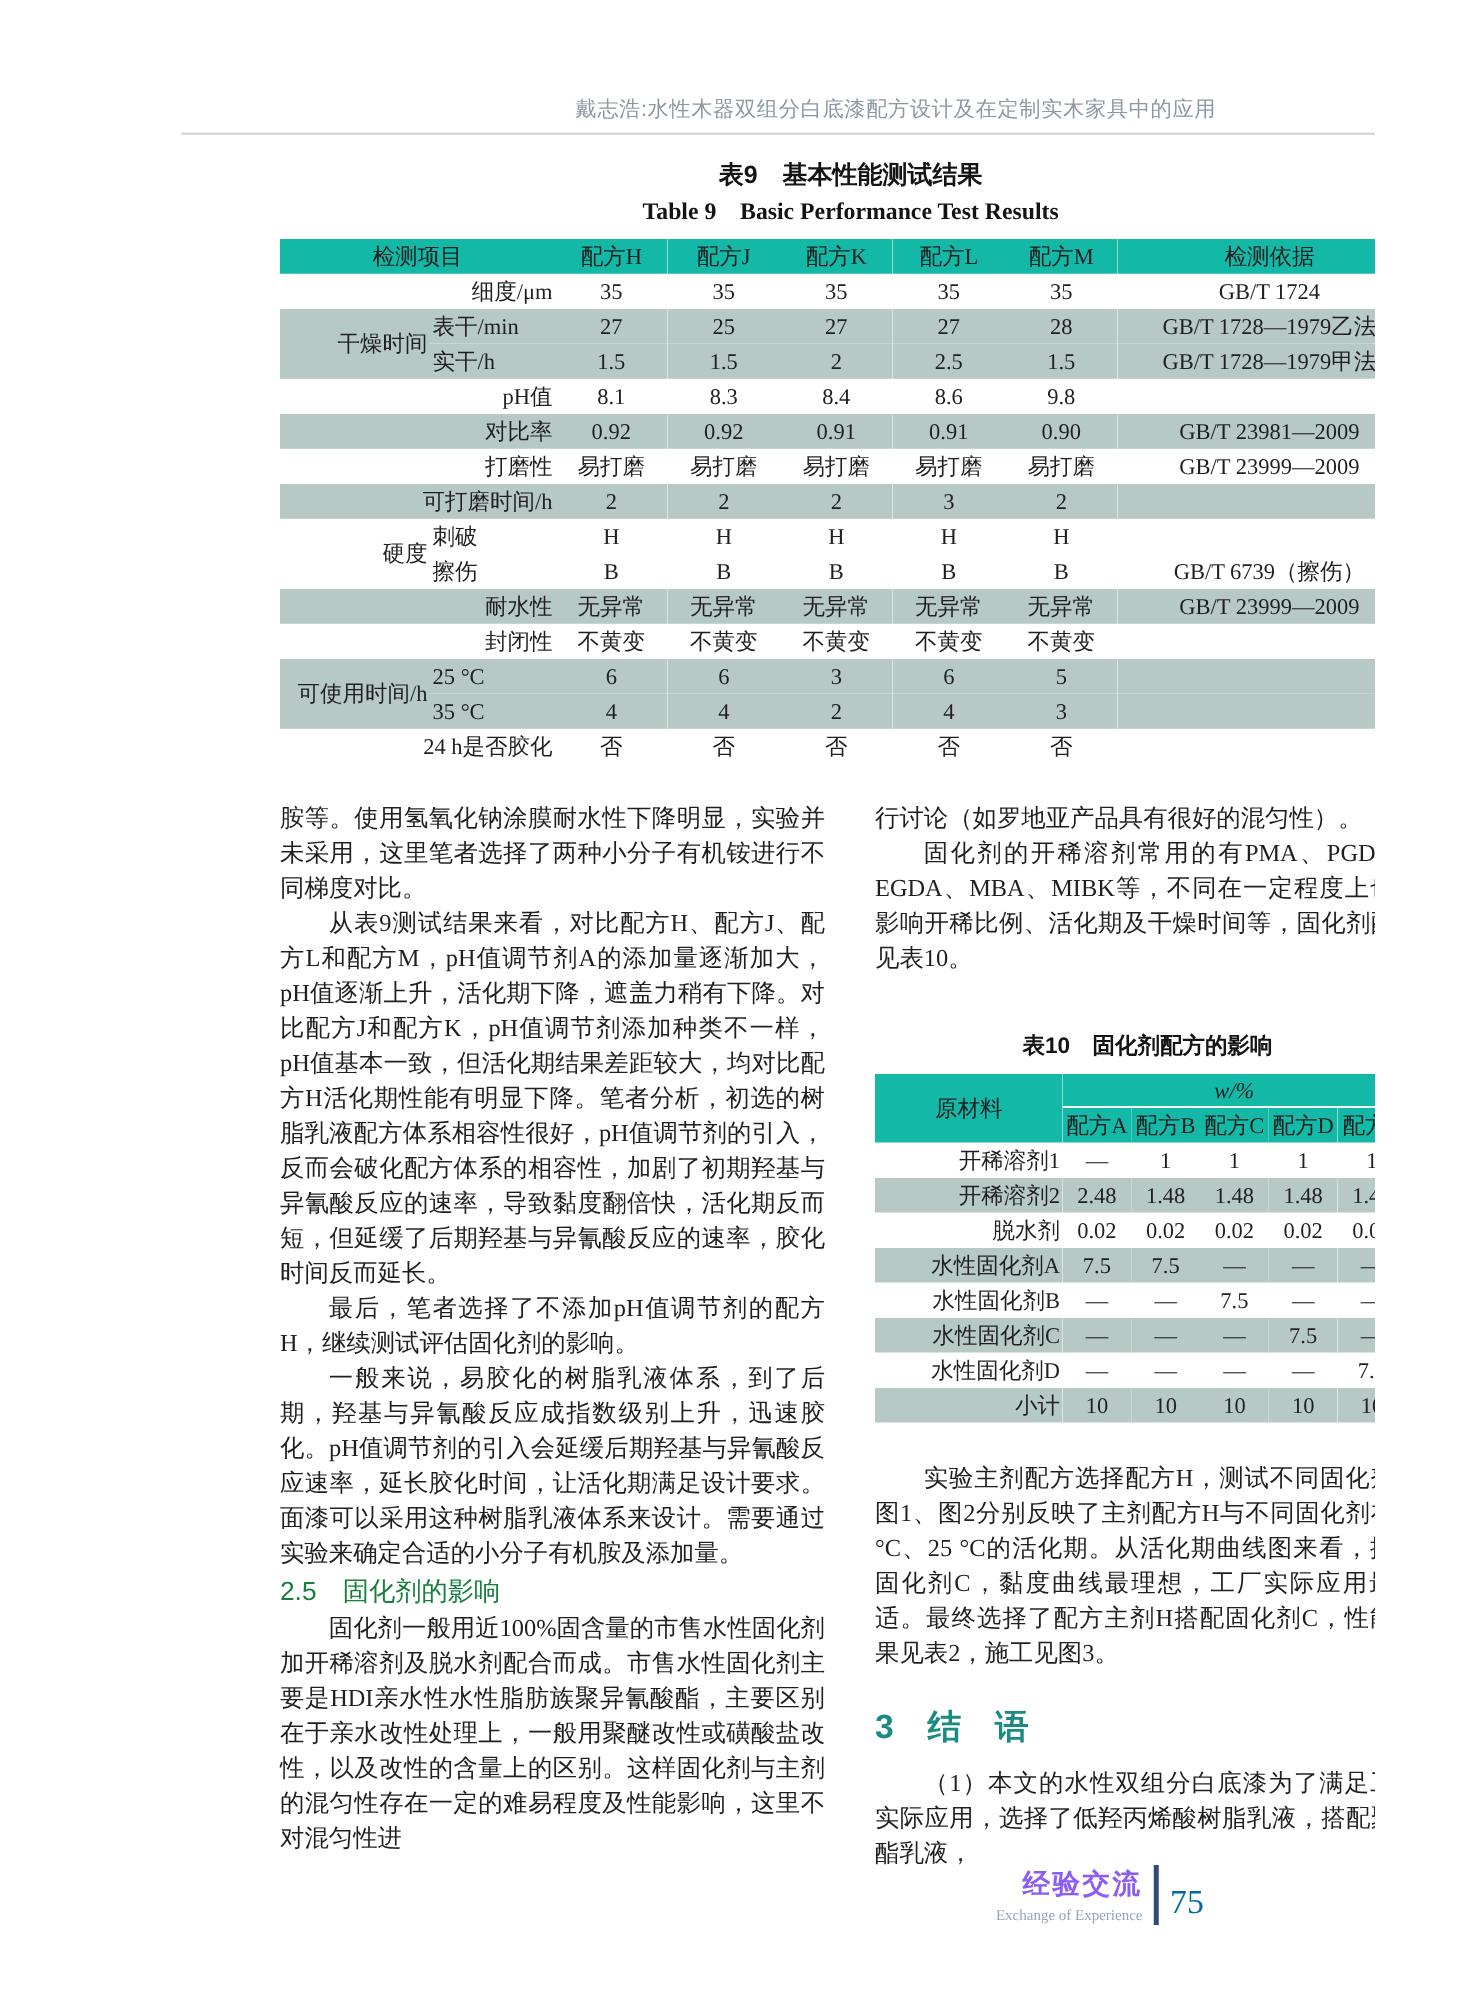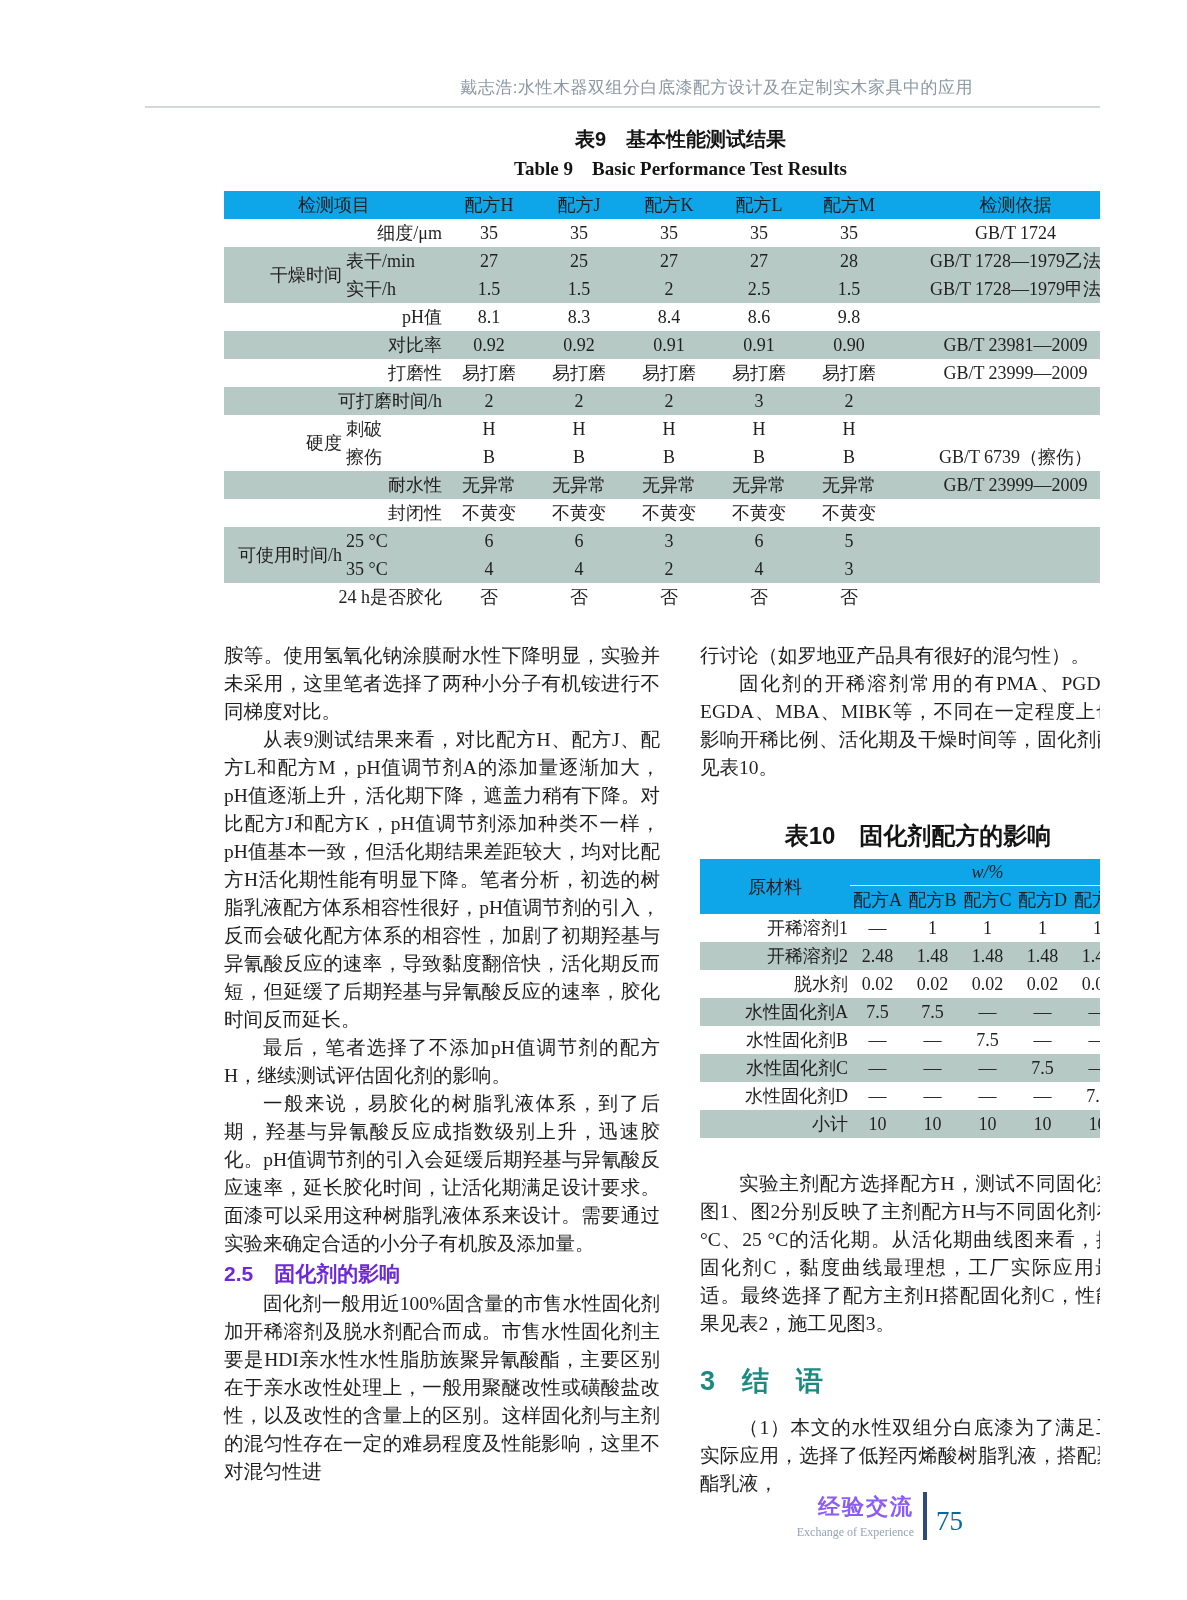--- a/index.html
+++ b/index.html
@@ -30,34 +30,34 @@
   
   .t9-block { position:absolute; top:126px; left:137px; width:913px; }
   table { border-collapse:collapse; table-layout:fixed; }
   .t9-block table { width:913px; margin-top:9px; }
   td, th {
     font-size:18px; font-weight:normal; text-align:center;
     padding:1px 2px; height:26px; line-height:26px;
     overflow:hidden; white-space:nowrap;
   }
   tr.sage td, tr.sage th { background:#b7c9c5; }
-  tr.head th { background:#0ea5e9; }
+  tr.head th { background:#14b8a6; }
   td.lbl { text-align:right; padding-left:10px; }
   td.sub { text-align:left; padding-left:2px; }
   
   .cols {
     position:absolute; top:642px; left:137px; width:913px;
     display:flex; gap:40px;
   }
   .col { width:436px; font-size:19.5px; line-height:28px; text-align:justify; }
   .col p { margin:0; }
   .col p.indent { text-indent:2em; }
   .h-sub {
     font-family:"Liberation Sans","DejaVu Sans",sans-serif;
-    font-weight:bold; font-size:21px; line-height:30px; color:#6d28d9;
+    font-weight:normal; font-size:21px; line-height:30px; color:#15803d;
     margin:1px 0;
   }
   .h-main {
     font-family:"Liberation Sans","DejaVu Sans",sans-serif;
     font-weight:bold; font-size:27px; line-height:34px; color:#1b8a80;
     margin:26px 0 16px 0;
   }
   
   .t10-block { margin-top:40px; }
   .t10-block table { width:425px; margin-top:9px; }
@@ -262,21 +262,21 @@
         <p class="indent">一般来说，易胶化的树脂乳液体系，到了后期，羟基与异氰酸反应成指数级别上升，迅速胶化。pH值调节剂的引入会延缓后期羟基与异氰酸反应速率，延长胶化时间，让活化期满足设计要求。面漆可以采用这种树脂乳液体系来设计。需要通过实验来确定合适的小分子有机胺及添加量。</p>
         <div class="h-sub">2.5　固化剂的影响</div>
         <p class="indent">固化剂一般用近100%固含量的市售水性固化剂加开稀溶剂及脱水剂配合而成。市售水性固化剂主要是HDI亲水性水性脂肪族聚异氰酸酯，主要区别在于亲水改性处理上，一般用聚醚改性或磺酸盐改性，以及改性的含量上的区别。这样固化剂与主剂的混匀性存在一定的难易程度及性能影响，这里不对混匀性进</p>
       </div>
     <div class="col" id="right-col">
       <div id="right-top">
           <p>行讨论（如罗地亚产品具有很好的混匀性）。</p>
           <p class="indent">固化剂的开稀溶剂常用的有PMA、PGDA、EGDA、MBA、MIBK等，不同在一定程度上也会影响开稀比例、活化期及干燥时间等，固化剂配方见表10。</p>
         </div>
       <div class="t10-block">
-        <div class="cap-cn" style="font-size:24px">表10　固化剂配方的影响</div>
+        <div class="cap-cn" style="font-size:18px">表10　固化剂配方的影响</div>
         <table id="table10">
           <colgroup>
             <col style="width:150px">
             <col style="width:55px">
               <col style="width:55px">
               <col style="width:55px">
             <col style="width:55px">
               <col style="width:55px">
           </colgroup>
           <thead>

